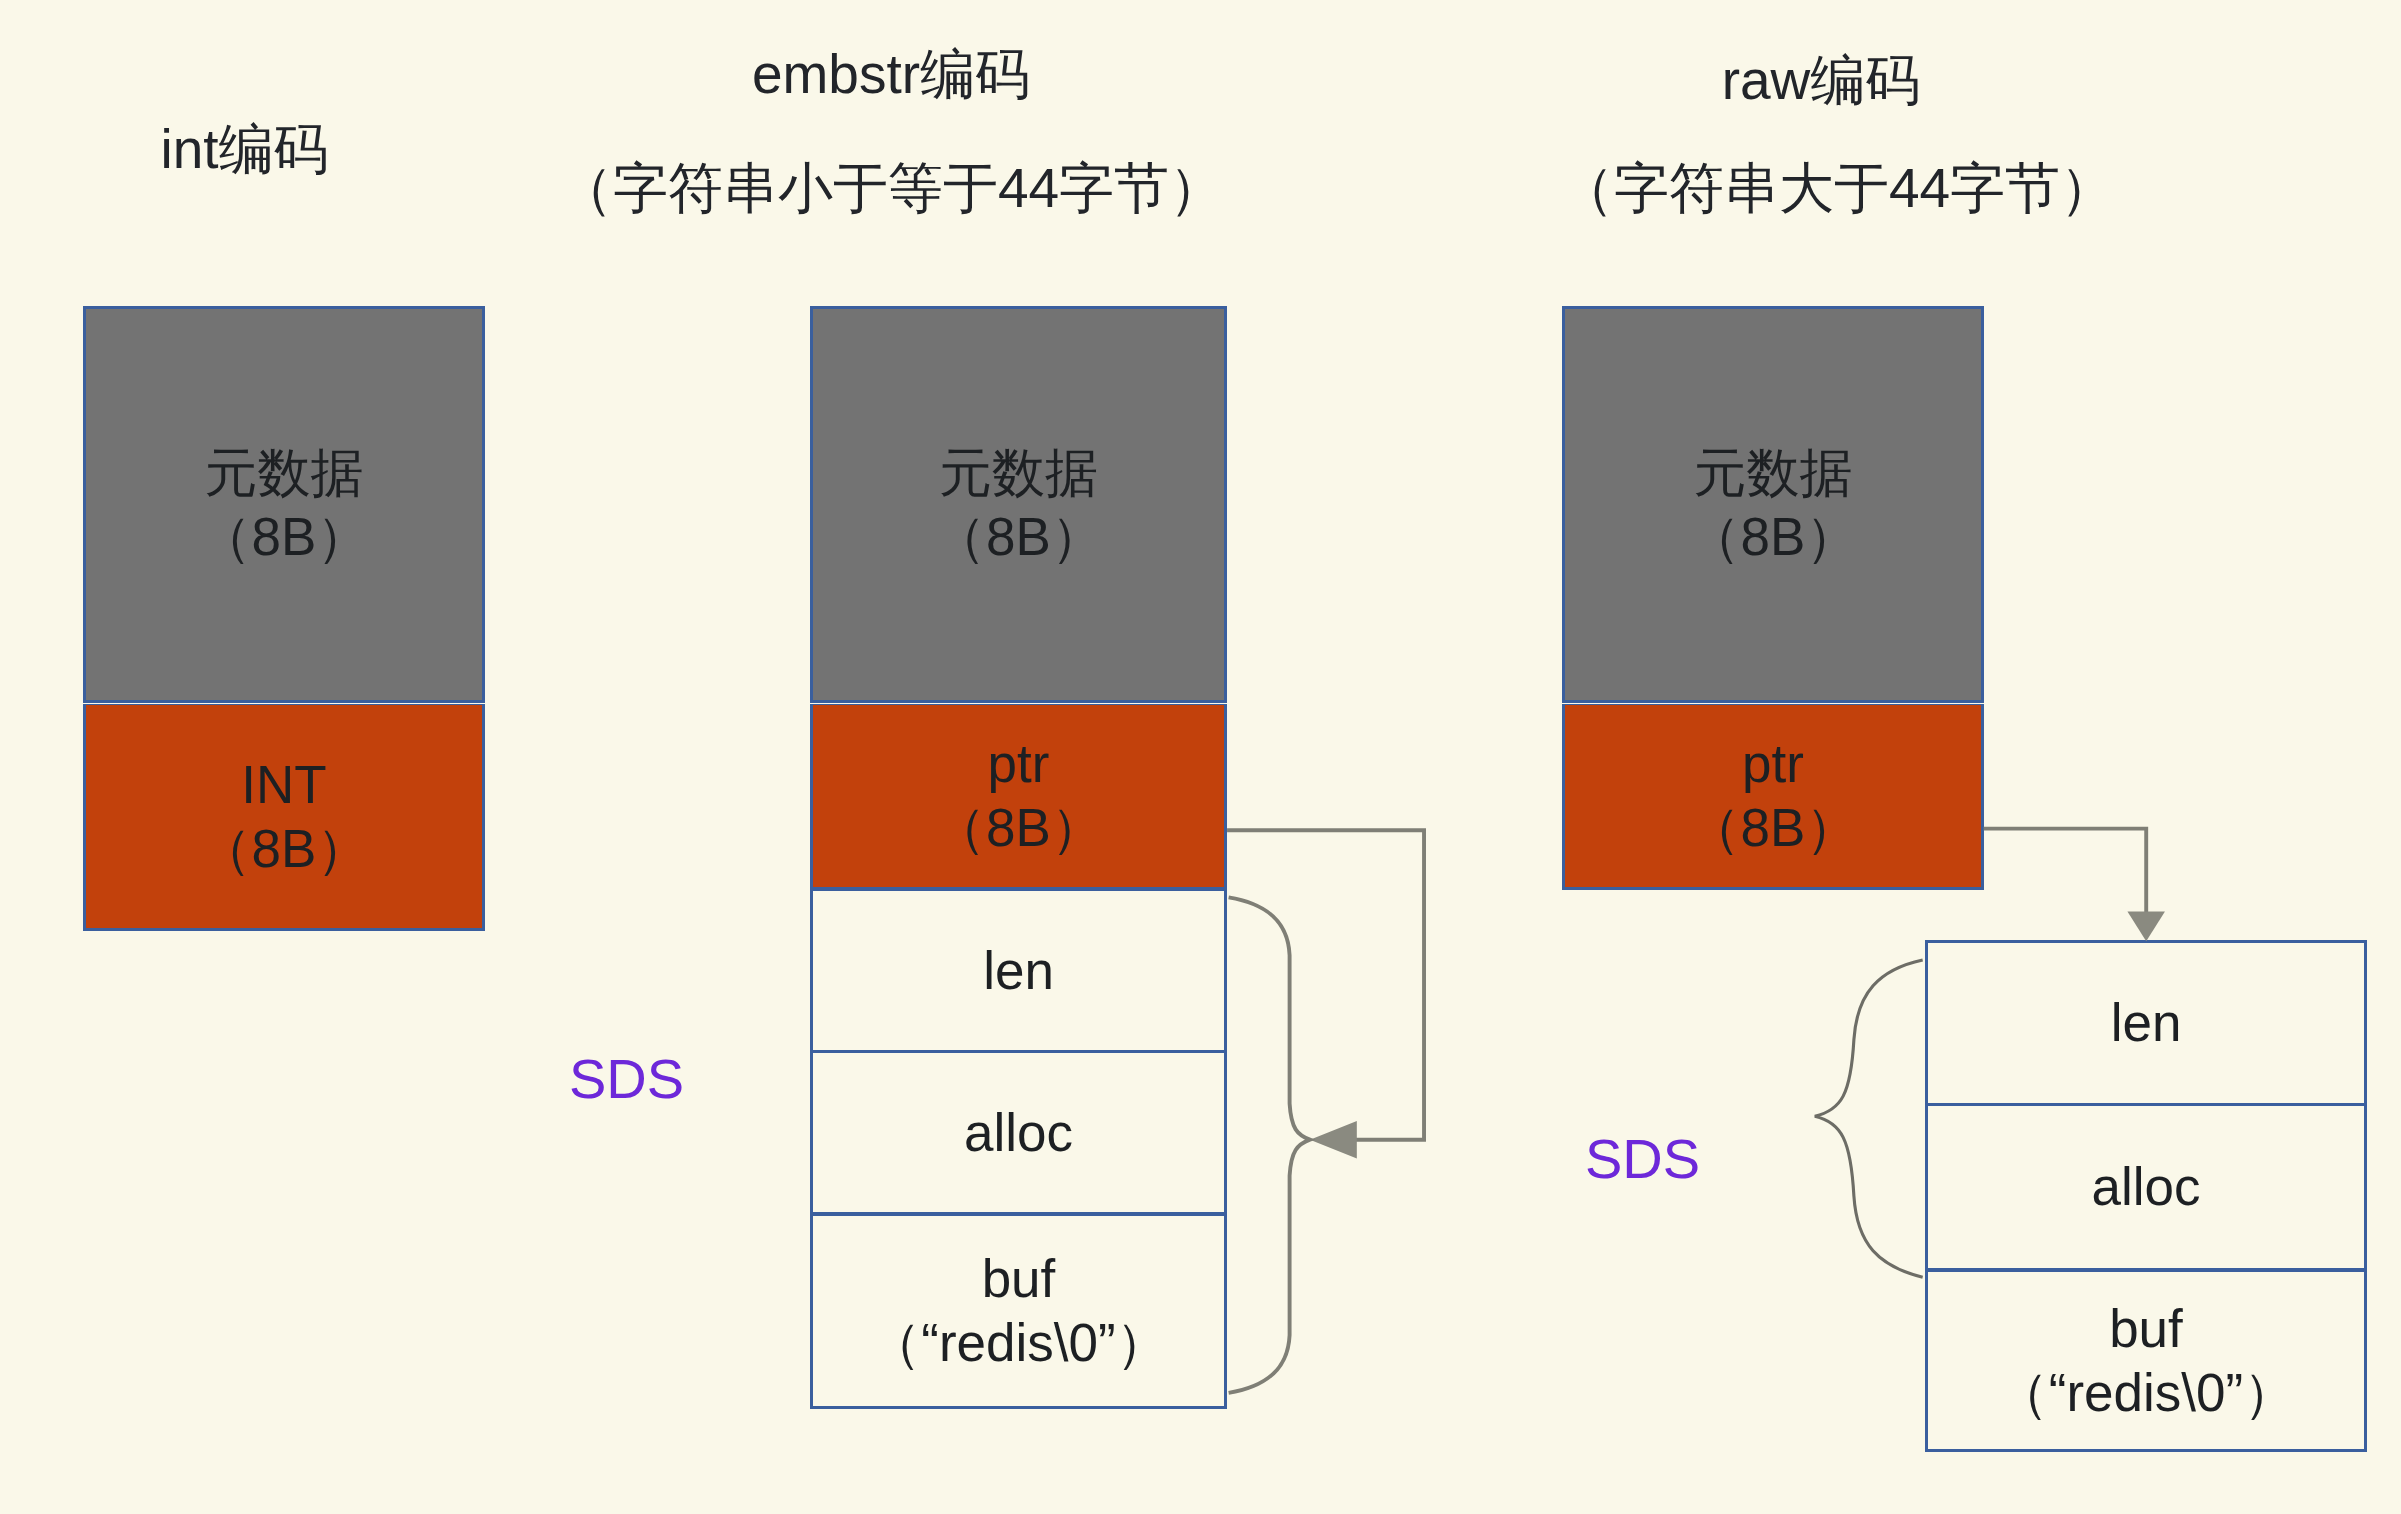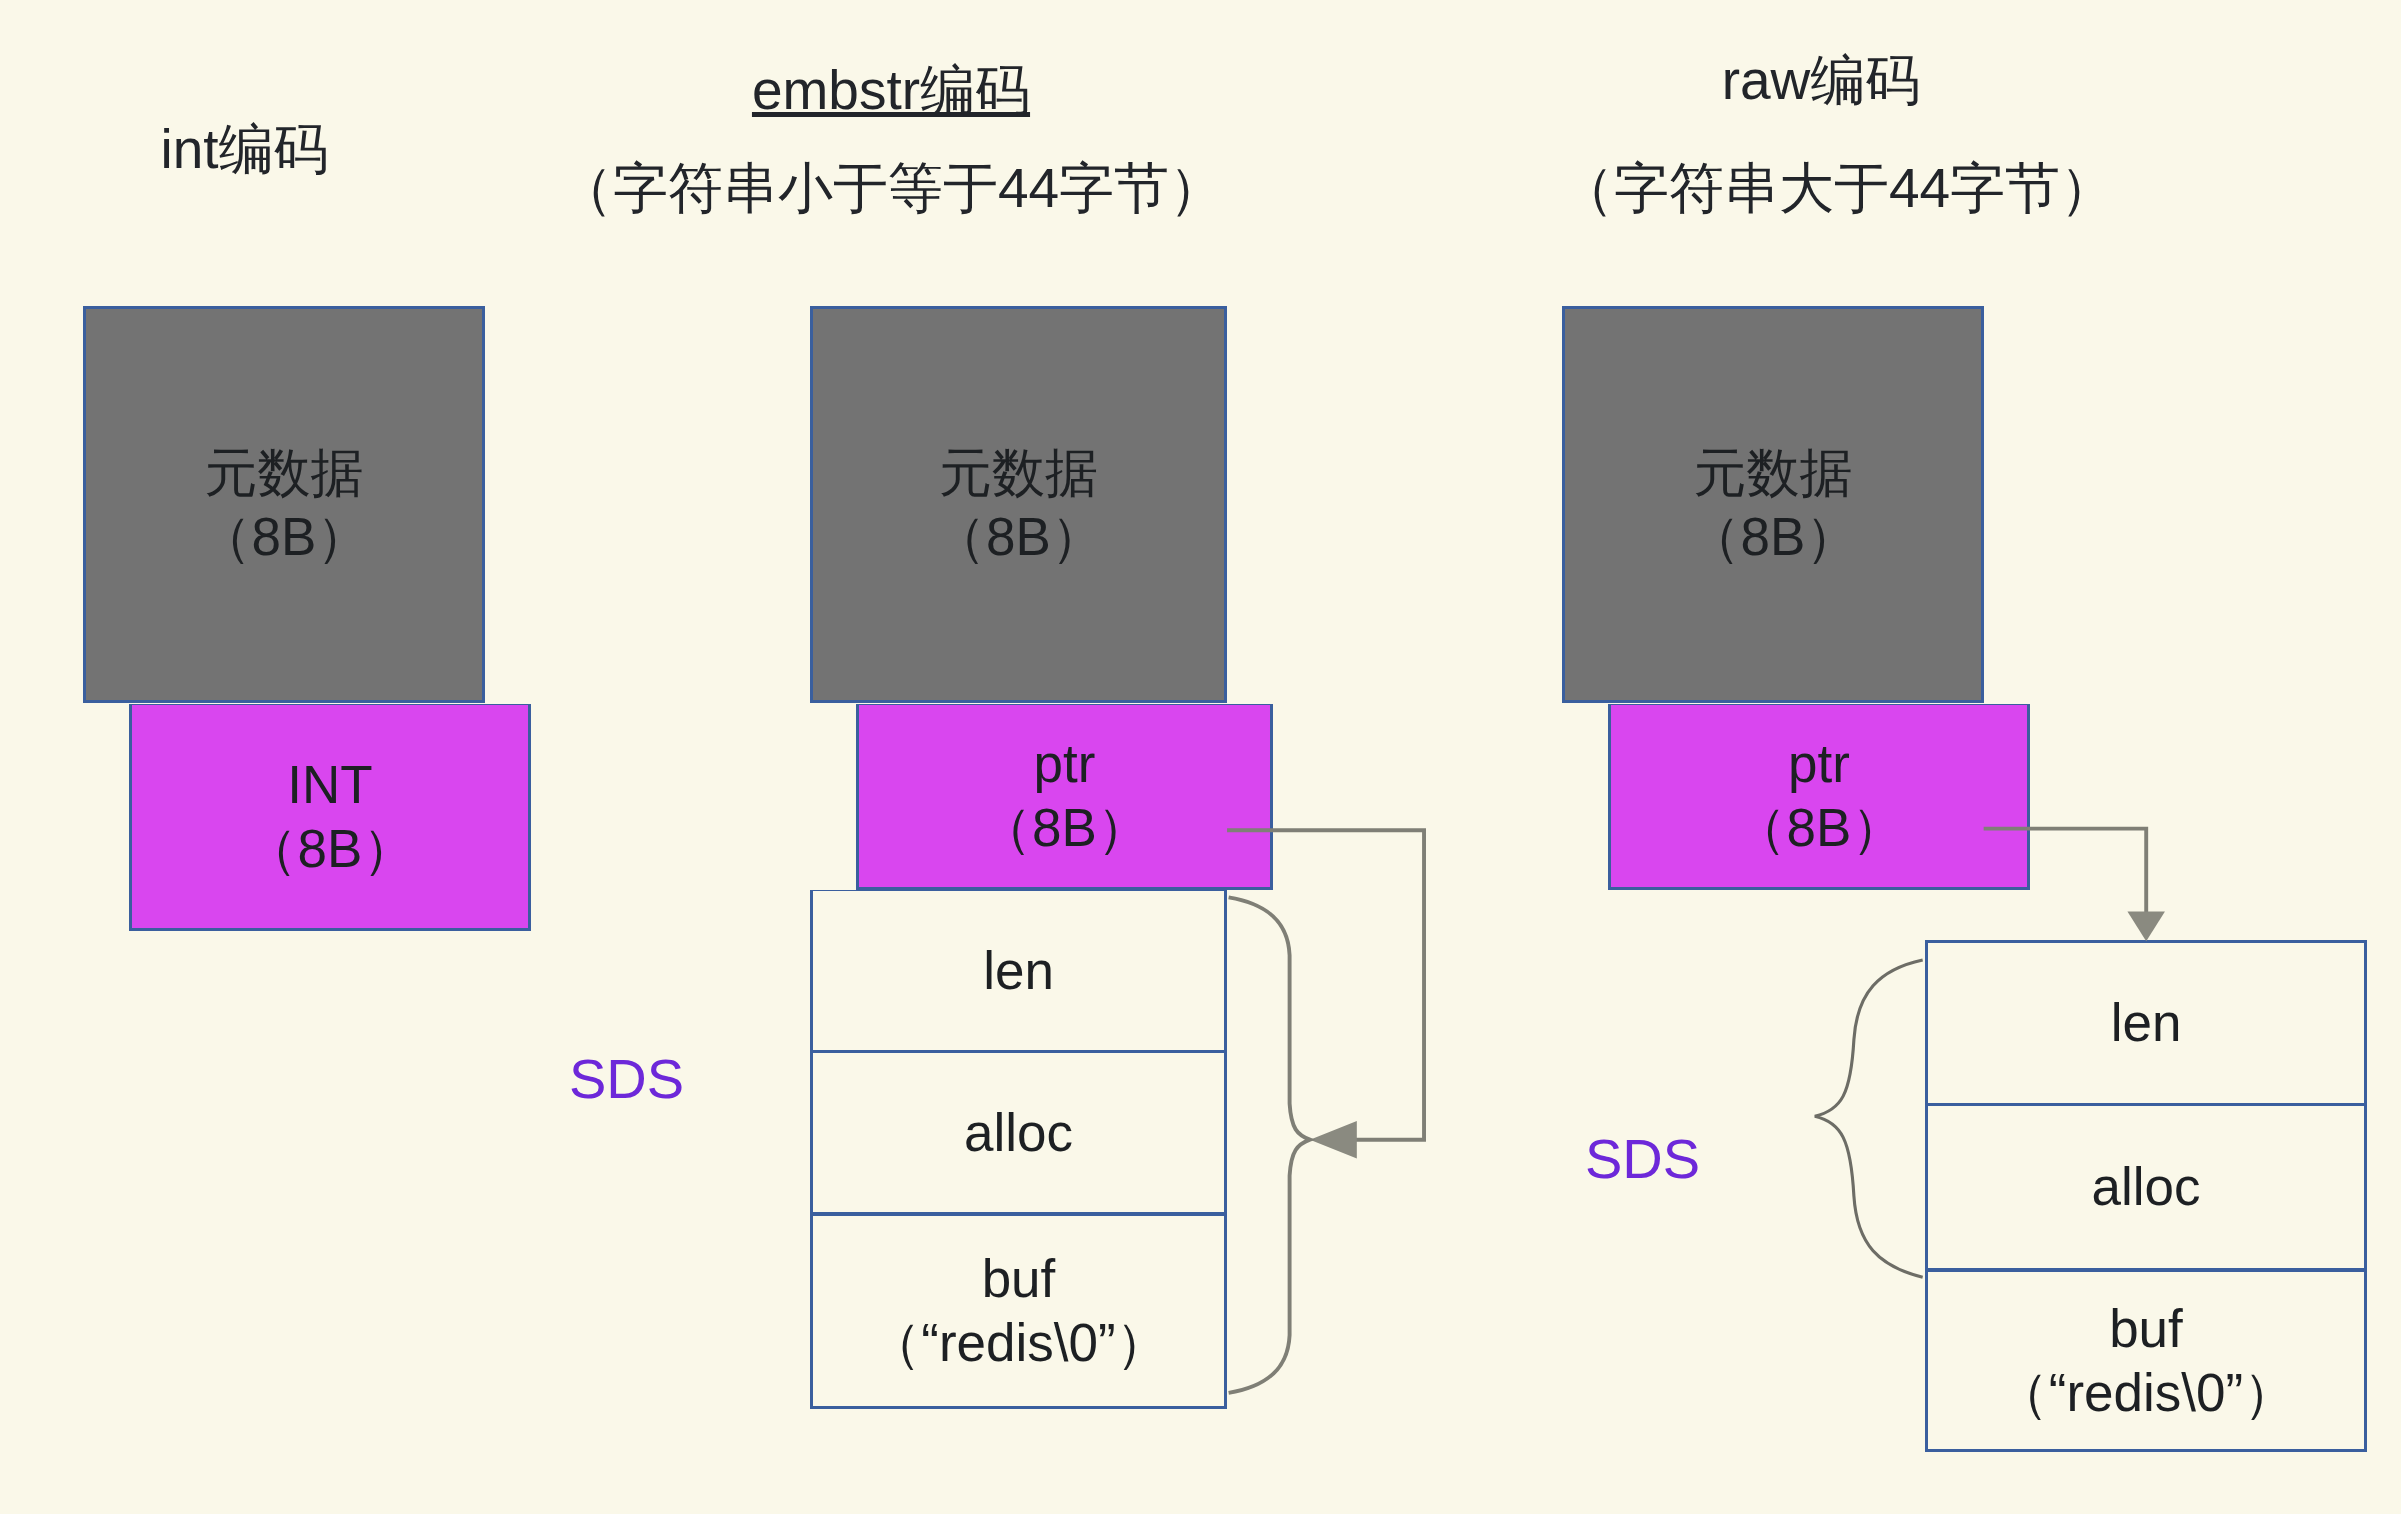--- a/index.html
+++ b/index.html
@@ -21,21 +21,21 @@
   .title {
     position: absolute;
     text-align: center;
     font-size: 55px;
     line-height: 1.22;
     color: #22252a;
     white-space: pre;
     letter-spacing: 0px;
   }
   #title-int      { left: 57px;   top: 116px;  width: 375px; }
-  #title-embstr   { left: 547px;  top: 57px;   width: 688px; text-decoration: underline; }
+  #title-embstr   { left: 547px;  top: 41px;   width: 688px; }
   #title-raw      { left: 1477px; top: 47px;   width: 688px; }
 
   .title-sub {
     position: absolute;
     font-size: 55px;
     line-height: 1.22;
     color: #22252a;
     white-space: pre;
     text-align: center;
   }
@@ -50,21 +50,21 @@
     display: flex;
     align-items: center;
     justify-content: center;
     text-align: center;
     font-size: 53px;
     line-height: 1.2;
     color: #1d2023;
     white-space: pre-line;
   }
   .cell.green  { background: #737373; }
-  .cell.yellow { background: #d946ef; margin-left: 46px; }
+  .cell.yellow { background: #c2410c; }
   .cell.plain  { background: #faf8e9; }
 
   
   .cell.joined-top { border-top-width: 1.6px; }
 
   
   .sds-label {
     position: absolute;
     font-size: 56px;
     color: #6d28d9;

